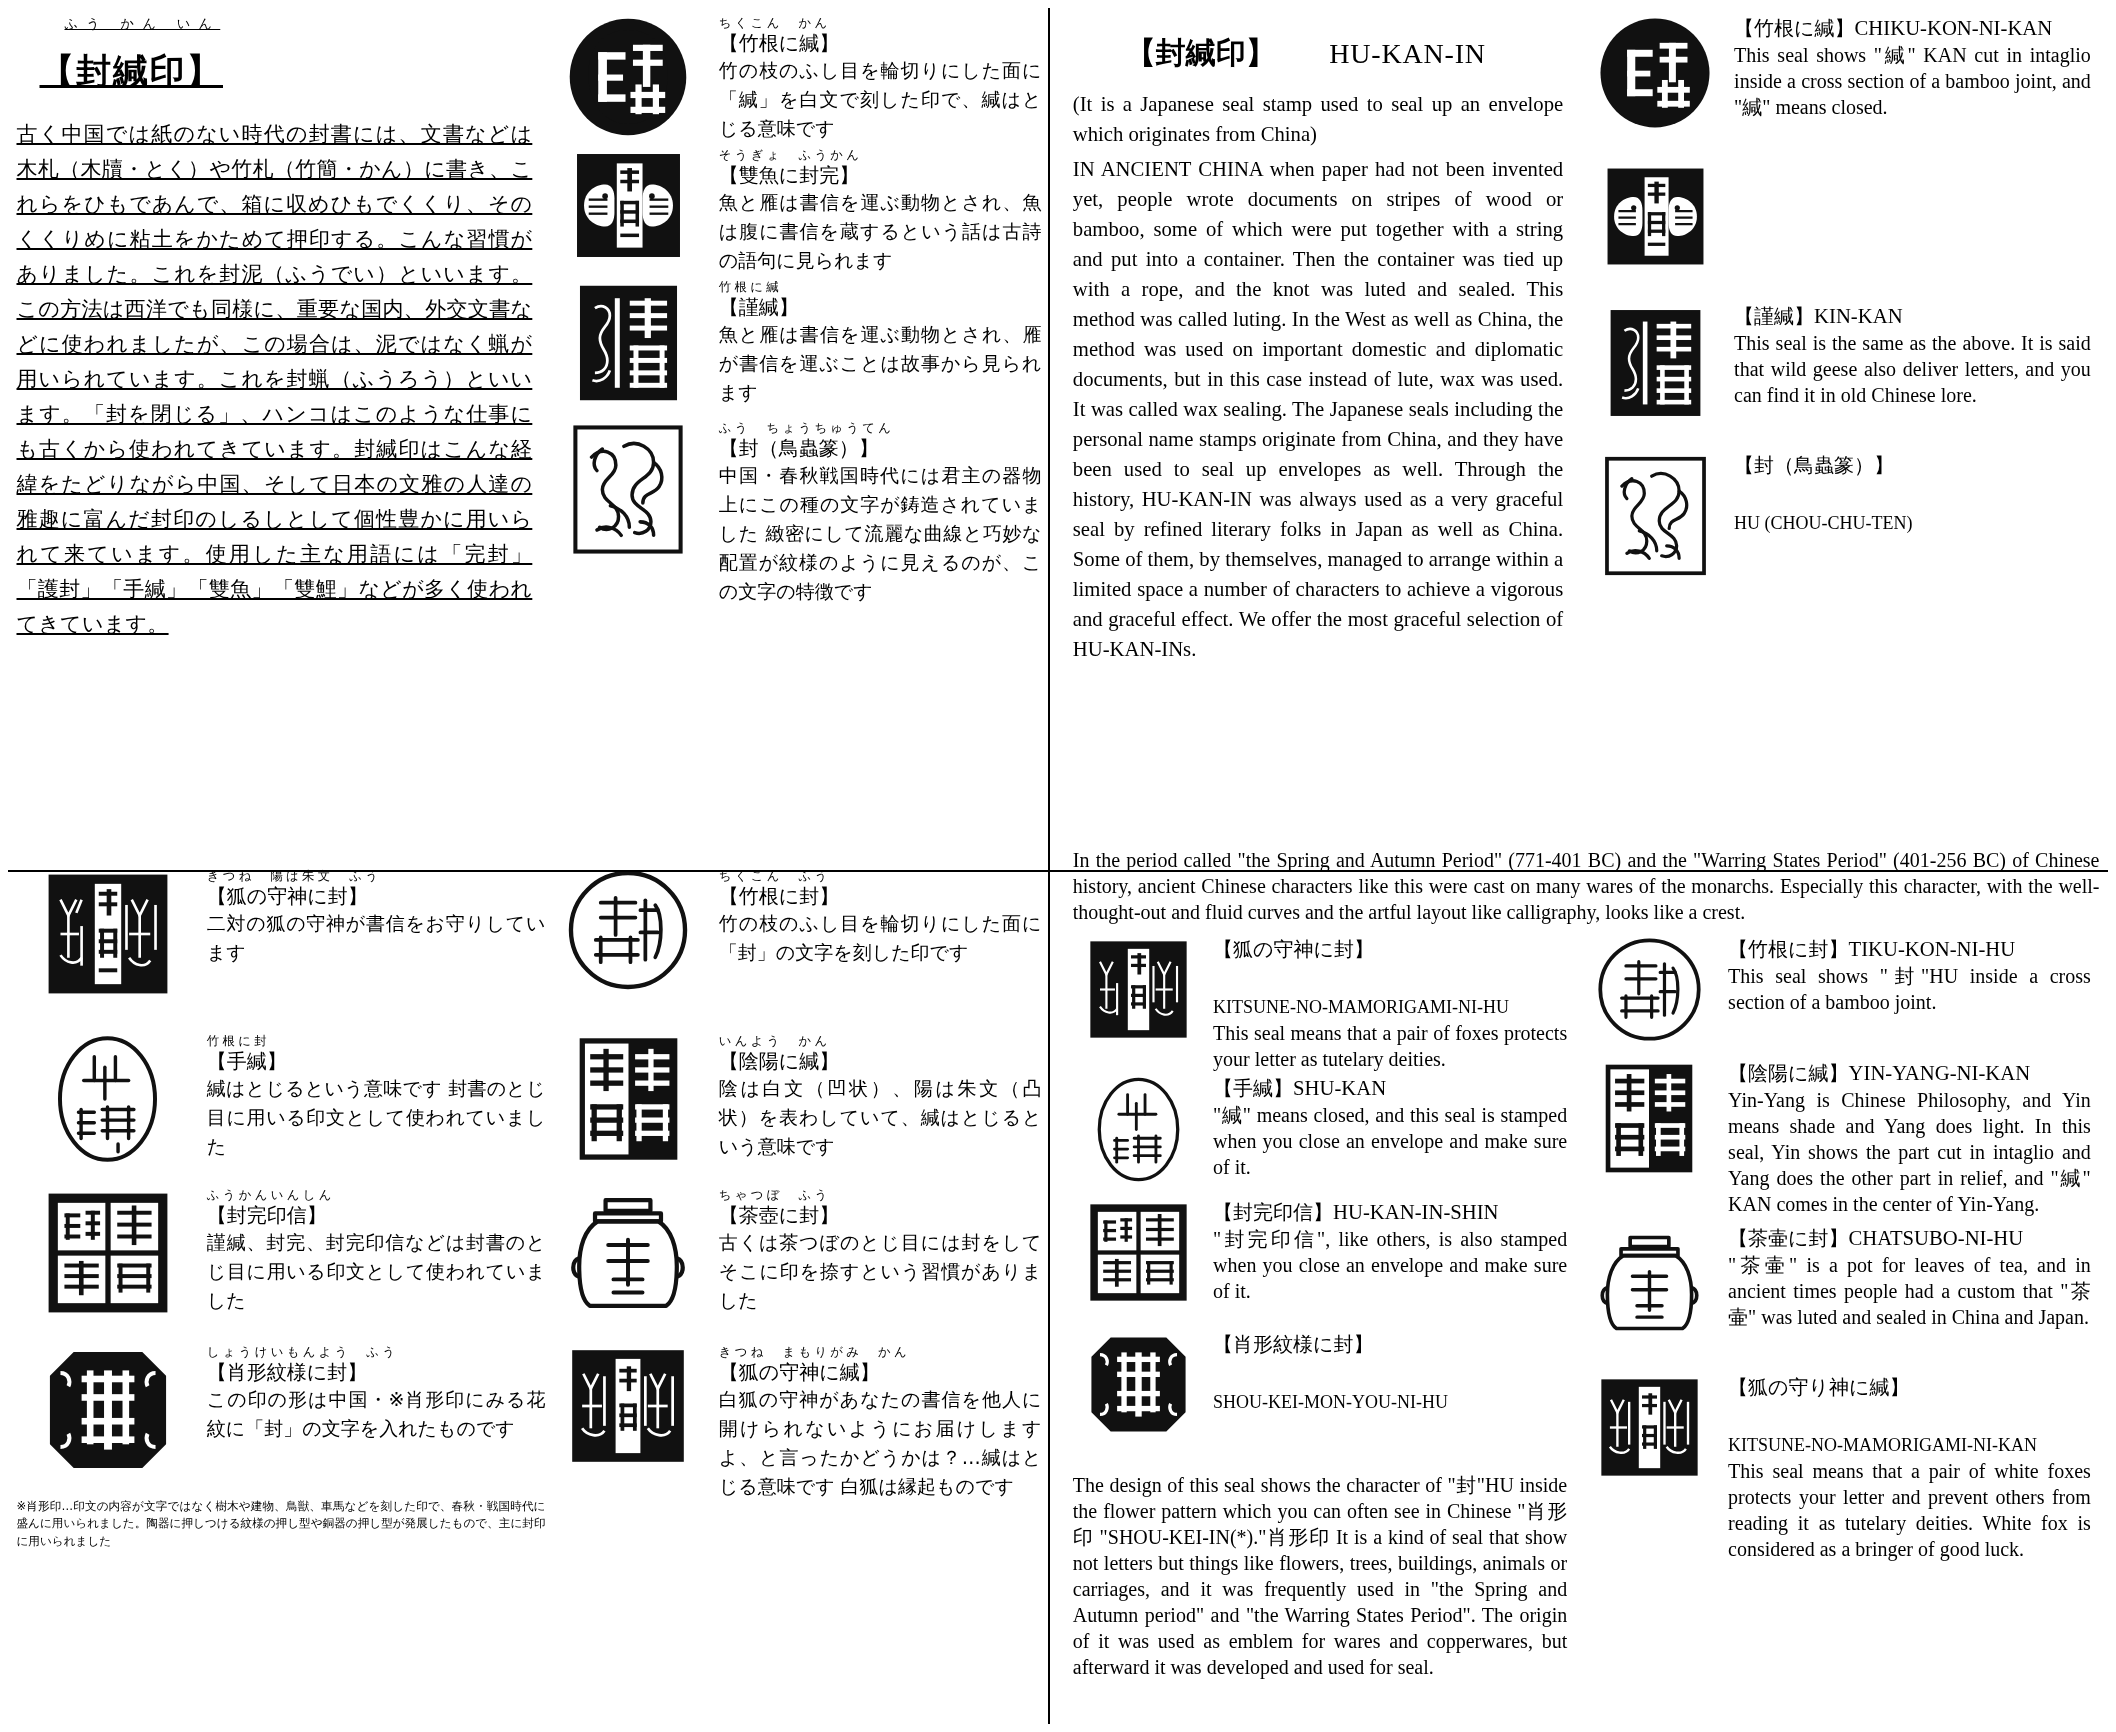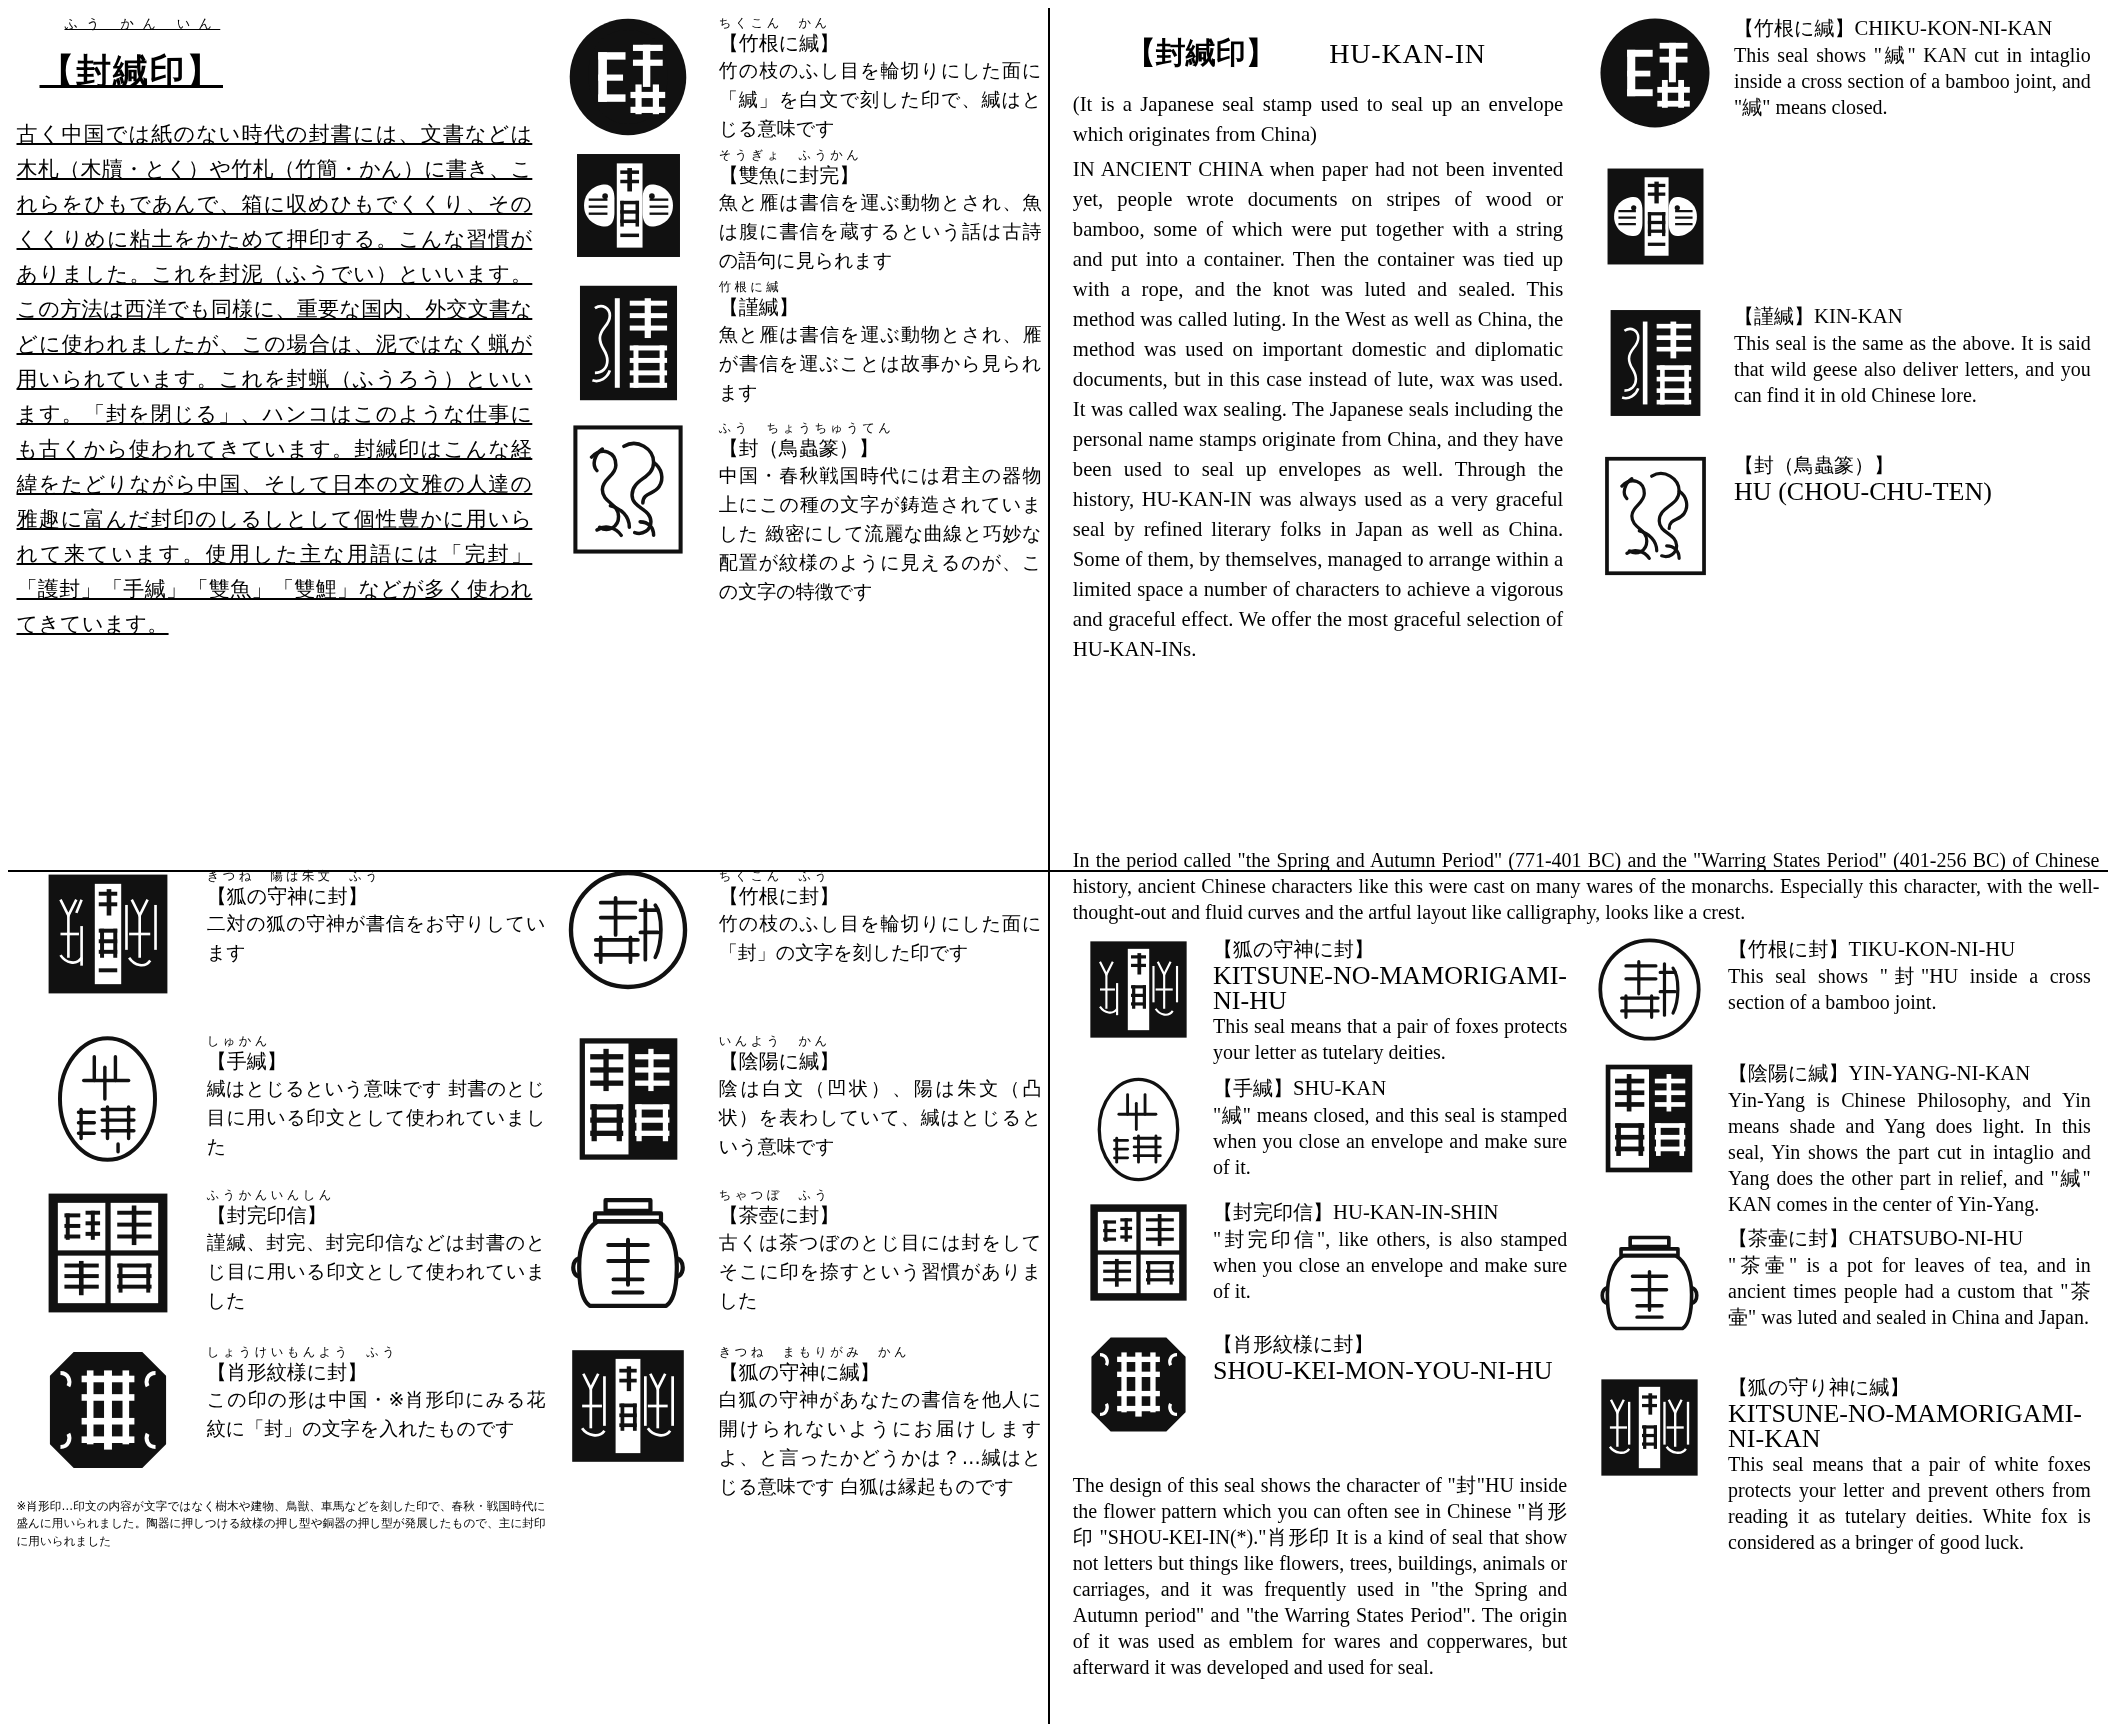--- a/index.html
+++ b/index.html
@@ -134,22 +134,23 @@
     letter-spacing: 3.3px;
     margin-bottom: -1.7px;
     height: 16.5px;
   }
   .hdr-jp {
     font-family: "DejaVu Sans", sans-serif;
     font-size: 20px;
     line-height: 26.5px;
   }
   .hdr-en {
-    font-size: 26px;
+    font-size: 18px;
     line-height: 25px;
+    margin-top: 32px;
   }
   .hdr-inline {
     font-family: "DejaVu Sans", sans-serif;
     font-size: 20px;
   }
   .hdr-inline .en {
     font-family: "Liberation Serif", serif;
     font-size: 20.7px;
     text-align: right;
   }
@@ -379,21 +380,21 @@
                   <path d="M38 26 v24"></path>
                   <path d="M18 60 h12 M18 68 h12 M18 76 h12"></path>
                   <path d="M20 58 v22"></path>
                   <path d="M36 58 h24 M36 66 h24 M36 74 h24"></path>
                   <path d="M40 56 v24 M56 56 v24"></path>
                   <path d="M48 84 v6"></path>
                 </g>
               </svg>
             </div>
             <div class="txt">
-              <div class="kicker">しゅかん</div>
+              <div class="kicker">竹根に封</div>
               <div class="hdr-jp">【手緘】</div>
               <div class="body-jp">緘はとじるという意味です
 封書のとじ目に用いる印文として使われていました</div>
             </div>
           </div>
 
           <div class="item" style="height:157px">
             <div class="seal-wrap" style="width:182px">
               <svg width="132" height="132" viewBox="0 0 100 100">
                 <rect x="5" y="5" width="90" height="90" fill="#111"></rect>

